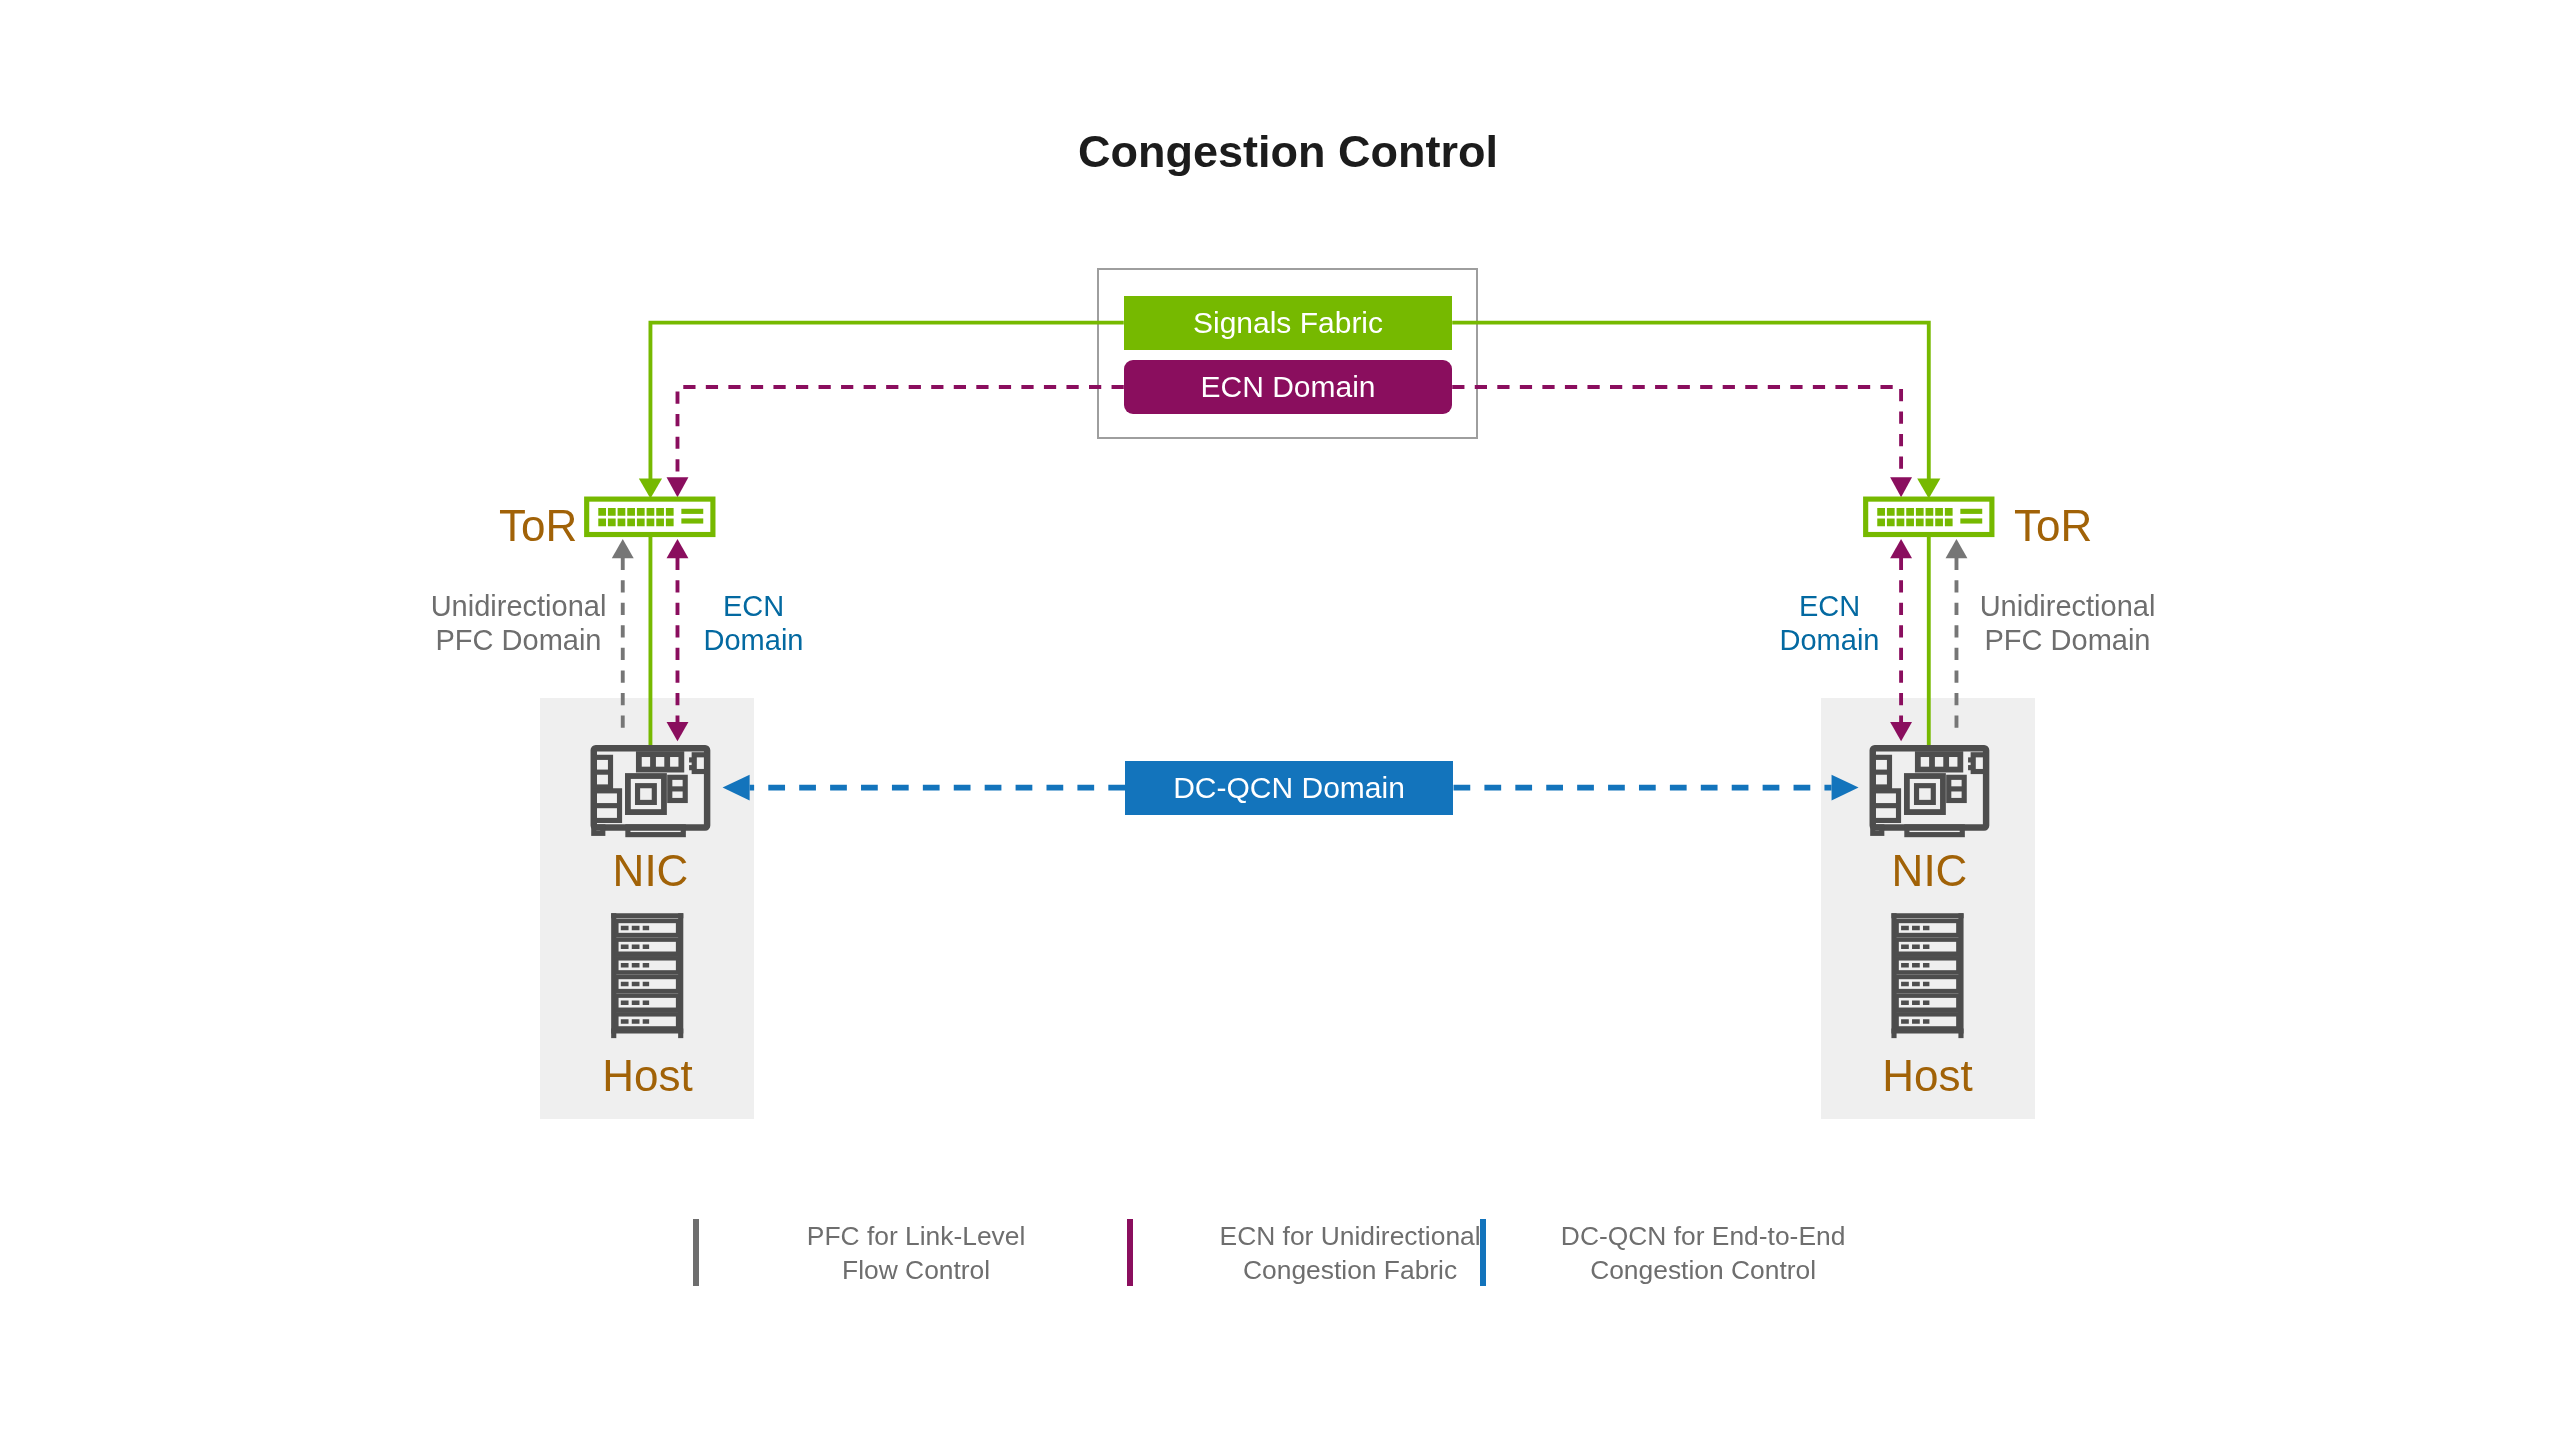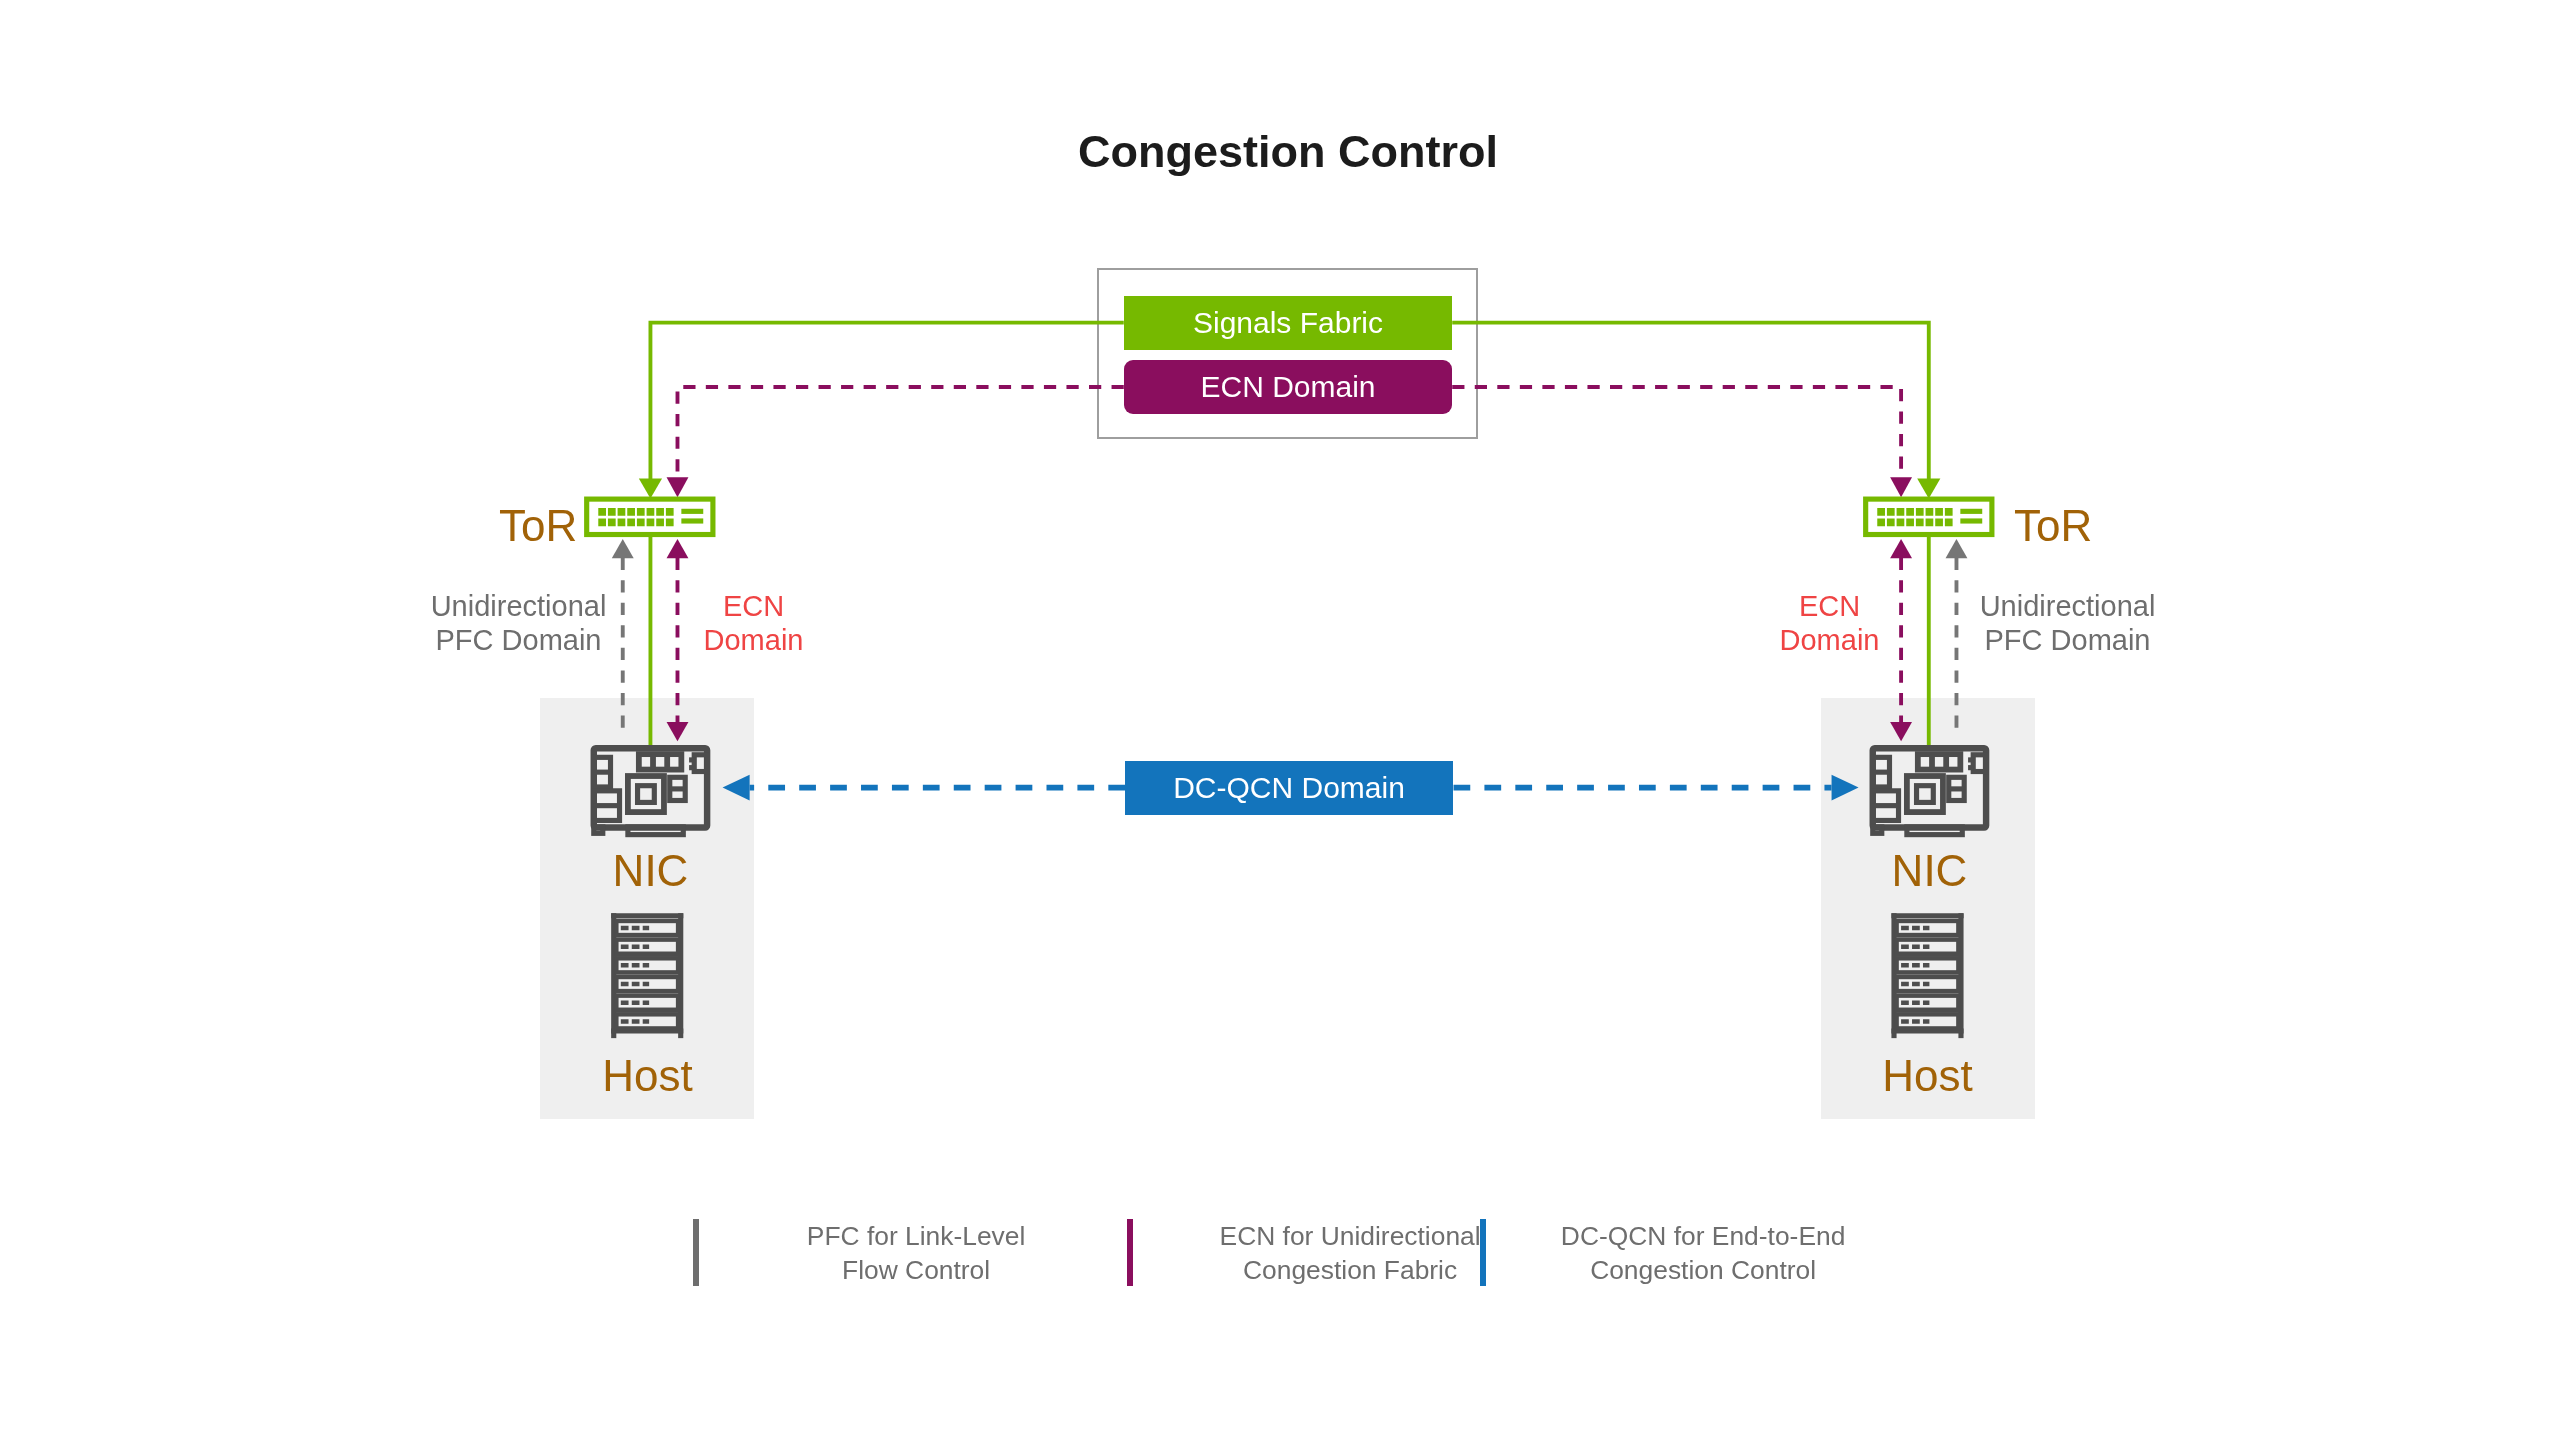--- a/index.html
+++ b/index.html
@@ -22,21 +22,21 @@
     width:328px;height:54px;line-height:54px;text-align:center;
     color:#ffffff;font-size:30px;z-index:3;
   }
   .bar-green{background:#76b900;}
   .bar-magenta{background:#8a0e5e;border-radius:9px;}
   .bar-blue{background:#1374bc;}
   svg.wires{left:0;top:0;z-index:2;}
   .node-label{font-size:44px;color:#a16207;z-index:3;}
   .side-label{font-size:29px;line-height:34px;text-align:center;z-index:3;}
   .side-label.gray{color:#6e6e6e;}
-  .side-label.magenta{color:#ef4444;}
+  .side-label.magenta{color:#0369a1;}
   .legend-item{z-index:3;}
   .legend-bar{position:absolute;width:5.8px;height:67px;top:0;left:0;}
   .legend-text{
     position:absolute;left:20.6px;top:0;width:361px;
     font-size:26.4px;line-height:34px;color:#6e6e6e;text-align:center;margin-left:22px;
   }
 </style>
 </head>
 <body>
 

